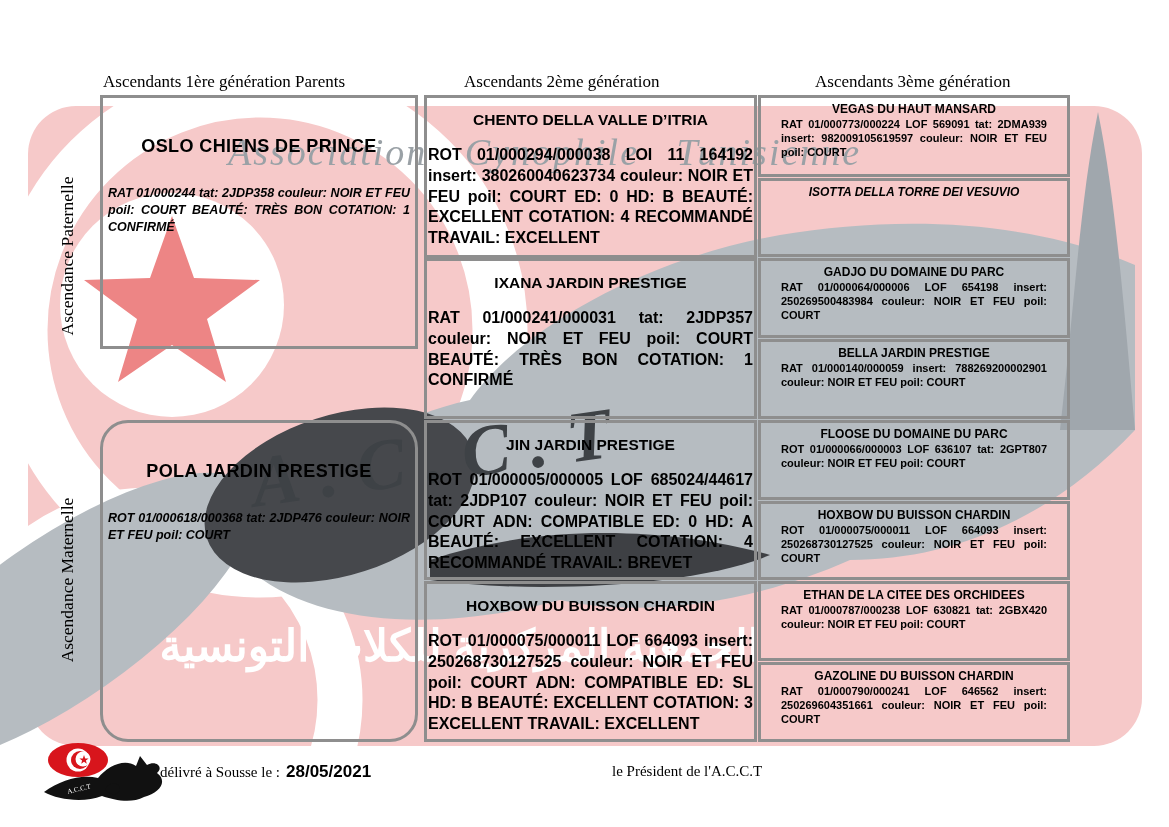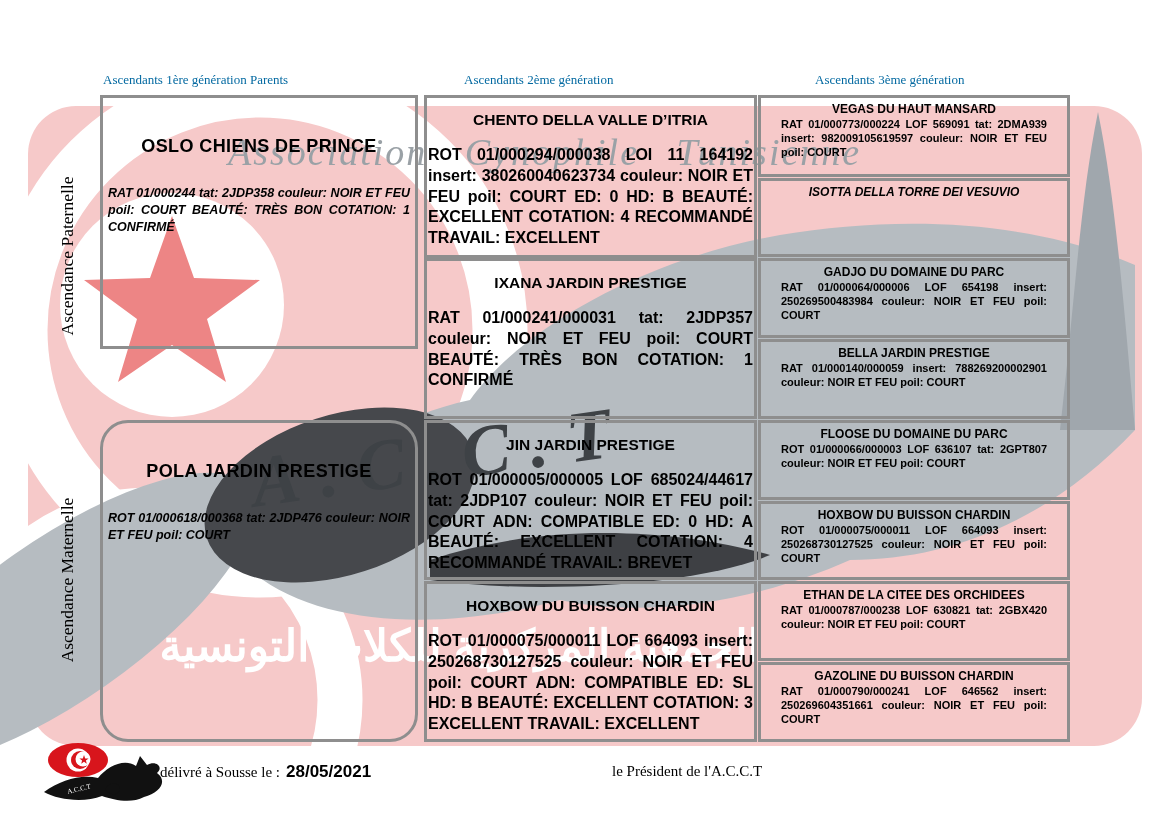--- a/index.html
+++ b/index.html
@@ -14,21 +14,21 @@
               font-size:38px; color:#9aa1a6; letter-spacing:2px; word-spacing:26px; white-space:nowrap; }
   .wm-acct { position:absolute; left:252px; top:442px; z-index:1;
              font-family:"Liberation Serif", serif; font-style:italic; font-weight:bold;
              font-size:72px; color:#3e4246; letter-spacing:20px; white-space:nowrap;
              transform:rotate(-8deg); transform-origin:left center; }
   .wm-arabic { position:absolute; left:100px; top:620px; width:660px; z-index:1;
                direction:rtl; white-space:nowrap; font-weight:bold; font-size:44px; color:#ffffff; }
 
   
   .col-header { position:absolute; z-index:2; font-family:"Liberation Serif", serif;
-                font-size:13px; color:#0369a1; white-space:nowrap; }
+                font-size:17px; color:#000000; white-space:nowrap; }
   .side-label { position:absolute; z-index:2; font-family:"Liberation Serif", serif;
                 font-size:17.5px; color:#000; white-space:nowrap;
                 transform:translate(-50%,-50%) rotate(-90deg); }
 
   
   .box { position:absolute; z-index:2; border:3px solid #8e8e8e; background:transparent;
          color:#000; text-align:center; }
   .box .name { font-weight:bold; }
   .box .details { font-weight:bold; text-align:justify; }
 

